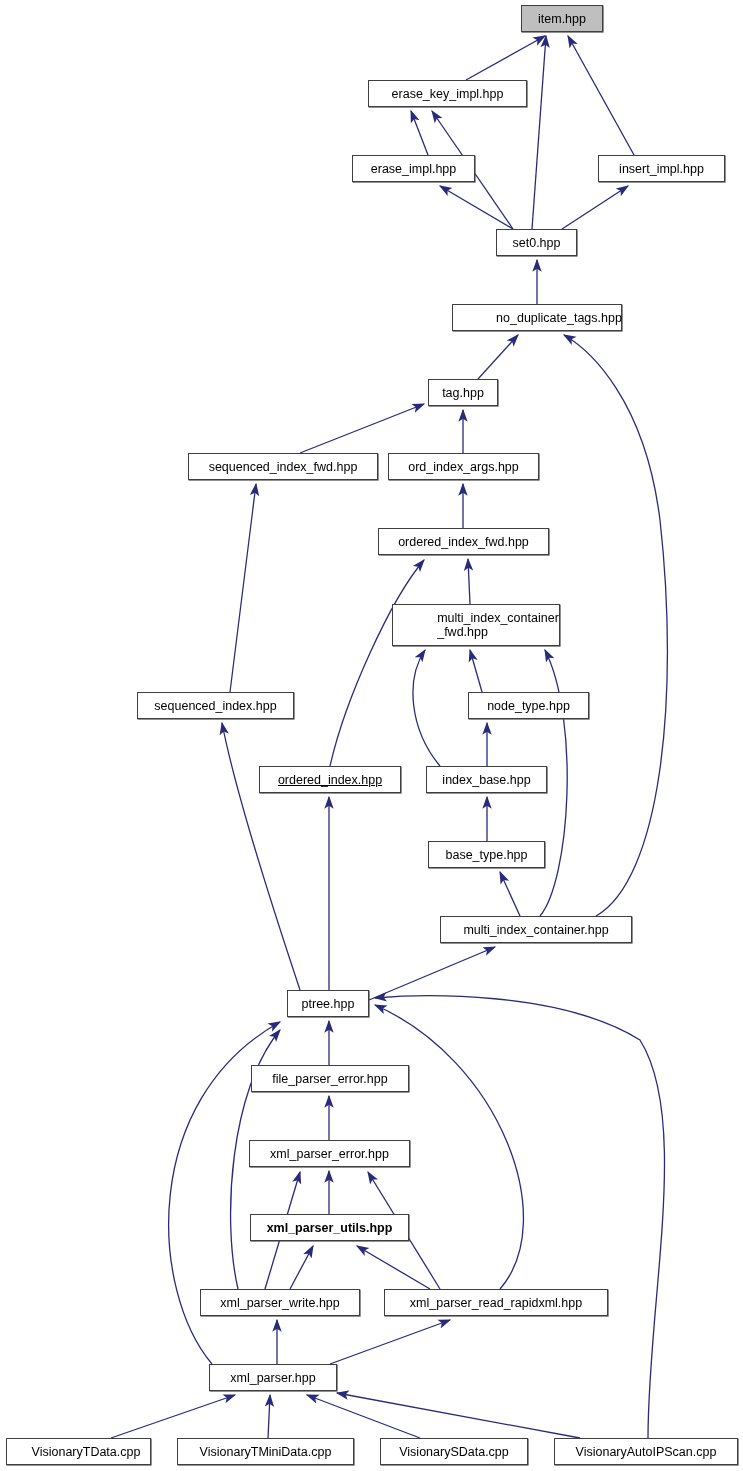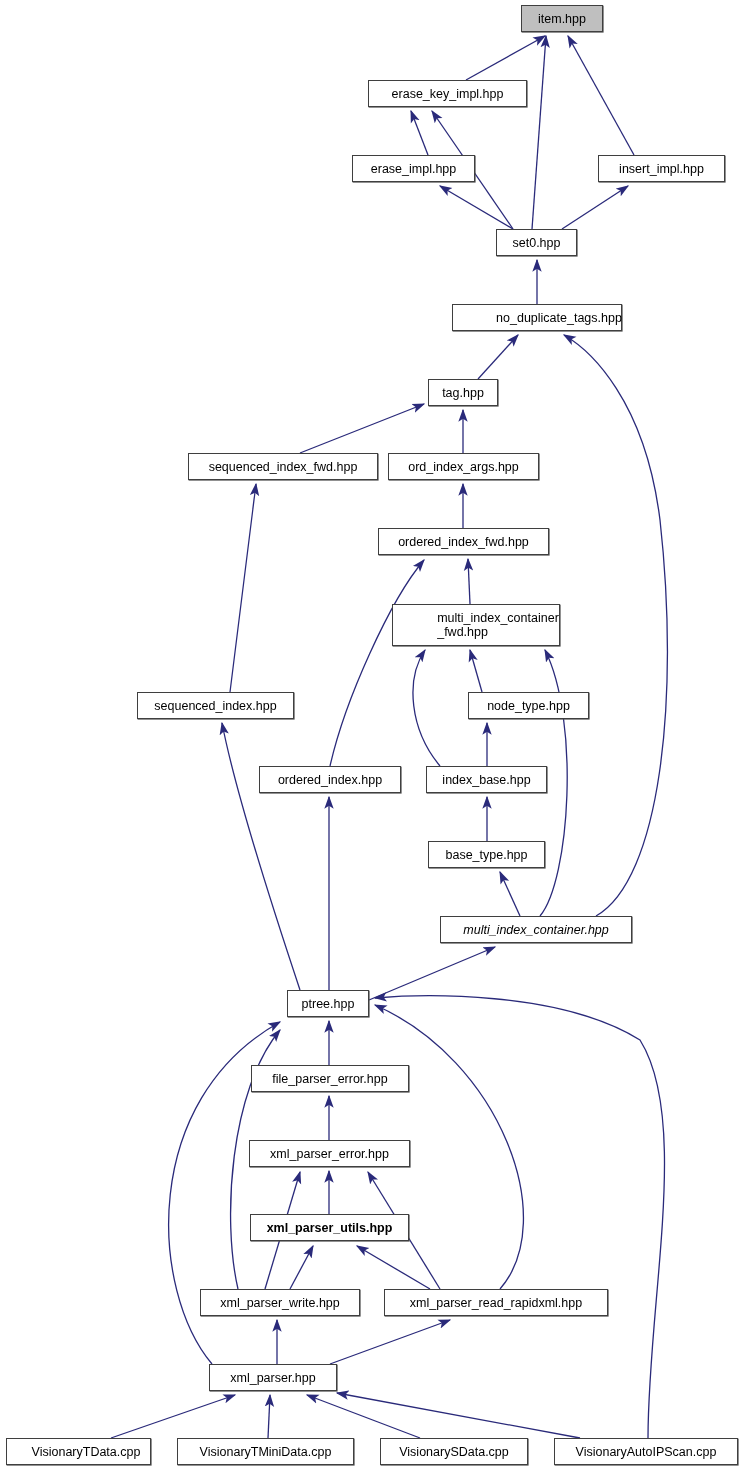--- a/index.html
+++ b/index.html
@@ -111,23 +111,23 @@
       <div class="node" style="left: 452px; top: 304px; width: 170px; height: 27px; padding-left: 44px;">no_duplicate_tags.hpp</div>
       <div class="node" style="left: 428px; top: 379px; width: 70px; height: 27px;">tag.hpp</div>
       <div class="node" style="left: 164px; top: 453px; width: 190px; height: 27px; margin-left: 24px;">sequenced_index_fwd.hpp</div>
       <div class="node" style="left: 388px; top: 453px; width: 151px; height: 27px;">ord_index_args.hpp</div>
       <div class="node" style="left: 378px; top: 528px; width: 171px; height: 27px;">ordered_index_fwd.hpp</div>
       <div class="node two-line" style="left: 392px; top: 604px; width: 168px; height: 42px;">multi_index_container
 _fwd.hpp</div>
       <div class="node" style="left: 428px; top: 692px; width: 121px; height: 27px; margin-left: 40px;">node_type.hpp</div>
       <div class="node" style="left: 137px; top: 692px; width: 157px; height: 27px;">sequenced_index.hpp</div>
       <div class="node" style="left: 426px; top: 766px; width: 121px; height: 27px;">index_base.hpp</div>
-      <div class="node" style="left: 259px; top: 766px; width: 142px; height: 27px;">ordered_index.hpp</div>
+      <div class="node" style="left: 259px; top: 766px; width: 142px; height: 27px; text-decoration: underline;">ordered_index.hpp</div>
       <div class="node" style="left: 428px; top: 841px; width: 117px; height: 27px;">base_type.hpp</div>
-      <div class="node" style="left: 440px; top: 916px; width: 192px; height: 27px; font-style: italic;">multi_index_container.hpp</div>
+      <div class="node" style="left: 440px; top: 916px; width: 192px; height: 27px;">multi_index_container.hpp</div>
       <div class="node" style="left: 287px; top: 990px; width: 82px; height: 27px;">ptree.hpp</div>
       <div class="node" style="left: 251px; top: 1065px; width: 158px; height: 27px;">file_parser_error.hpp</div>
       <div class="node" style="left: 249px; top: 1140px; width: 161px; height: 27px;">xml_parser_error.hpp</div>
       <div class="node" style="left: 250px; top: 1214px; width: 159px; height: 27px; font-weight: bold;">xml_parser_utils.hpp</div>
       <div class="node" style="left: 200px; top: 1289px; width: 160px; height: 27px;">xml_parser_write.hpp</div>
       <div class="node" style="left: 384px; top: 1289px; width: 224px; height: 27px;">xml_parser_read_rapidxml.hpp</div>
       <div class="node" style="left: 209px; top: 1364px; width: 128px; height: 27px;">xml_parser.hpp</div>
       <div class="node" style="left: 6px; top: 1438px; width: 145px; height: 27px; padding-left: 15px;">VisionaryTData.cpp</div>
       <div class="node" style="left: 177px; top: 1438px; width: 177px; height: 27px;">VisionaryTMiniData.cpp</div>
       <div class="node" style="left: 380px; top: 1438px; width: 148px; height: 27px;">VisionarySData.cpp</div>

